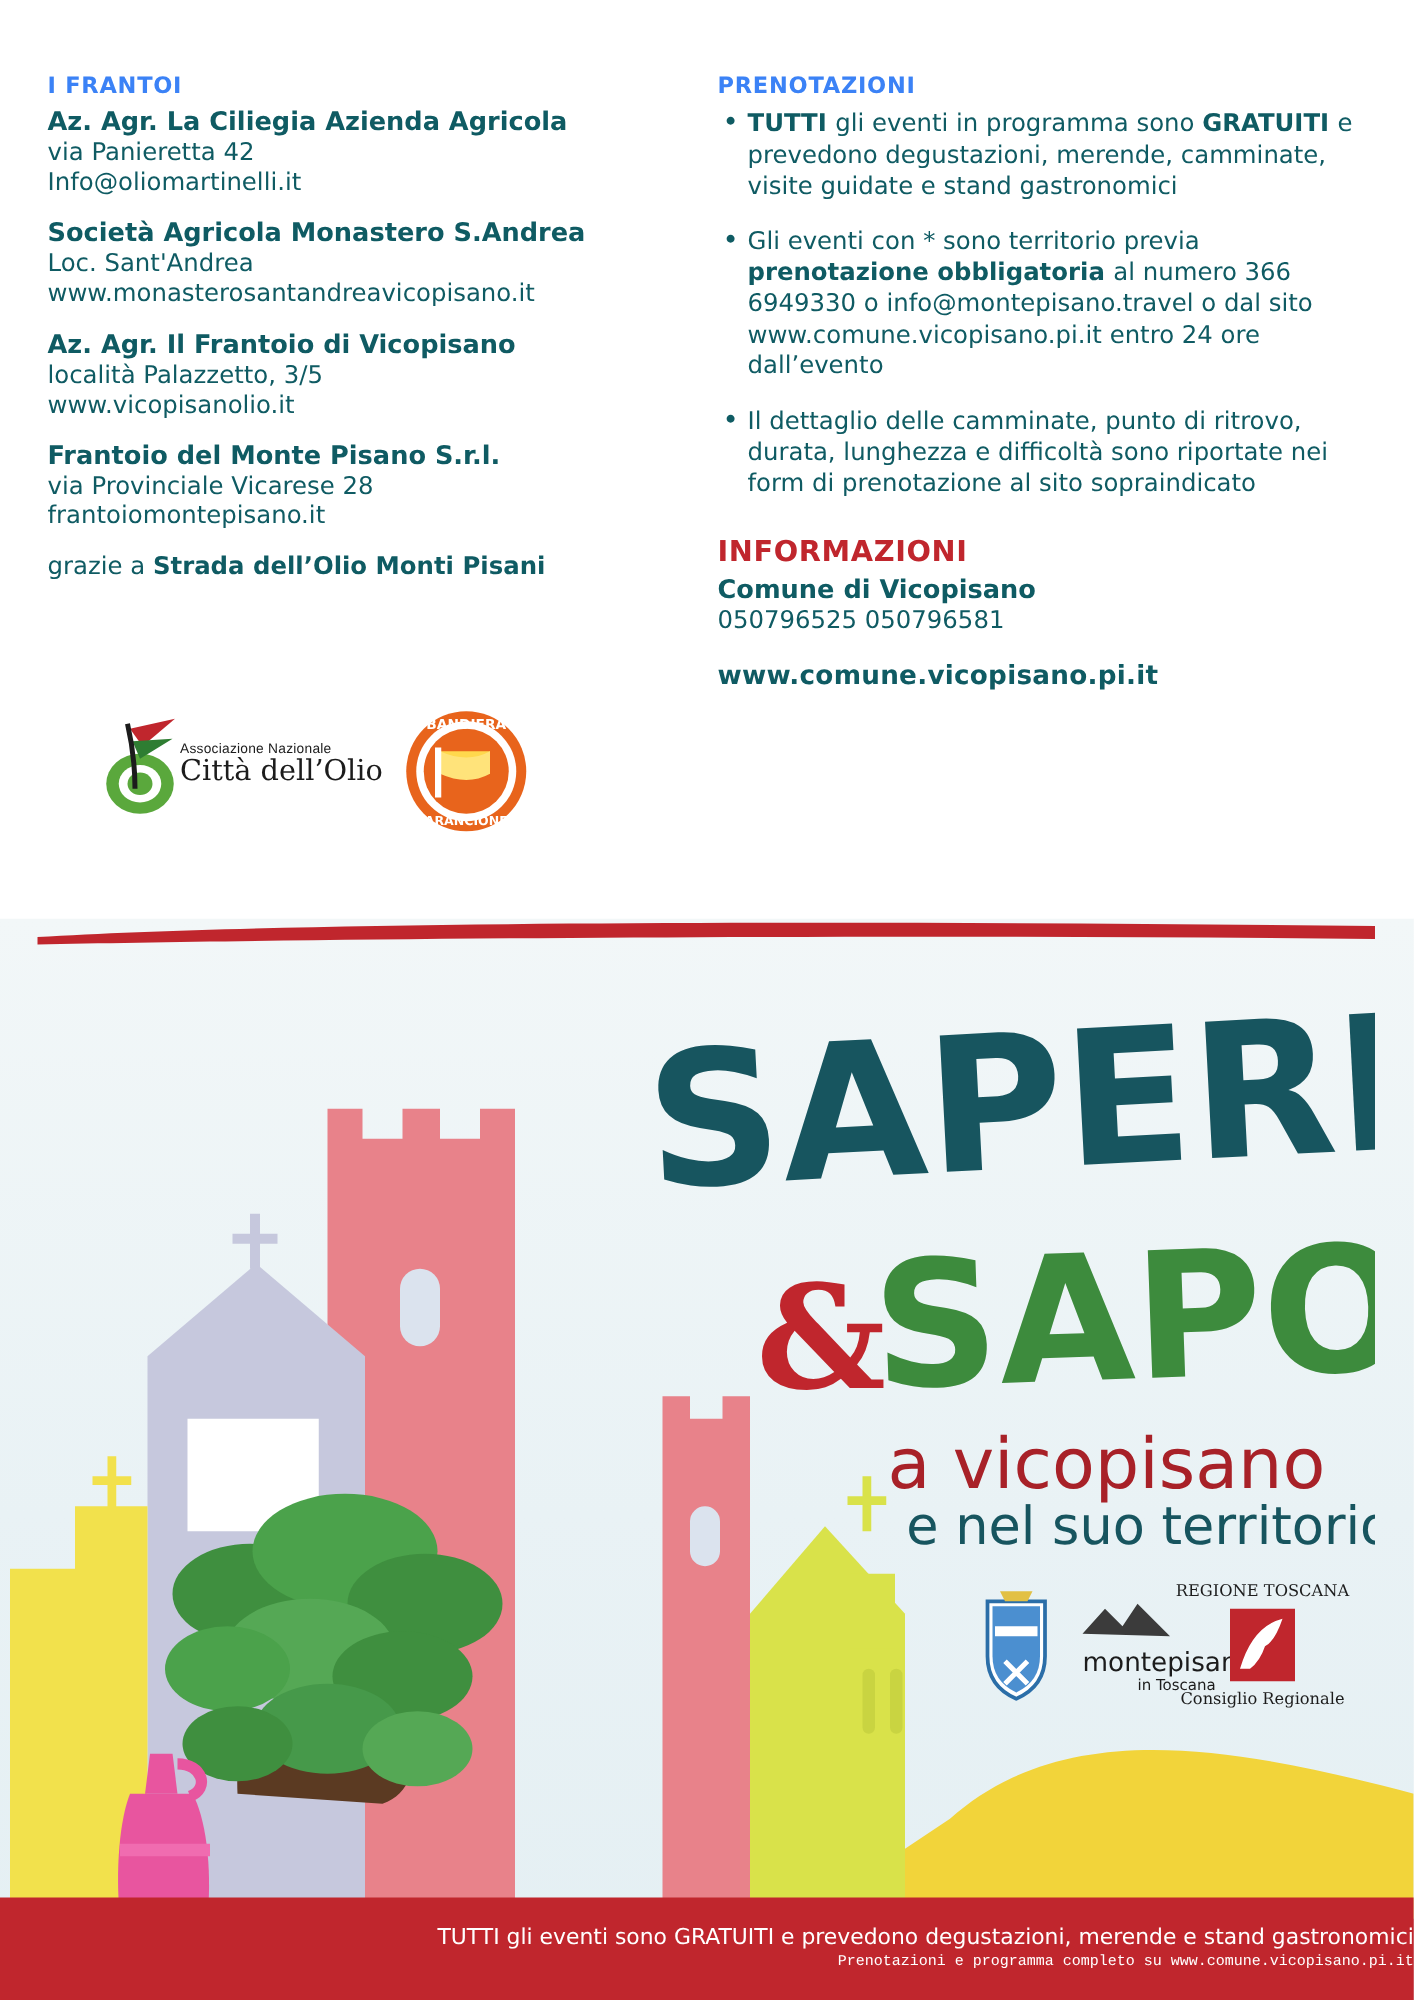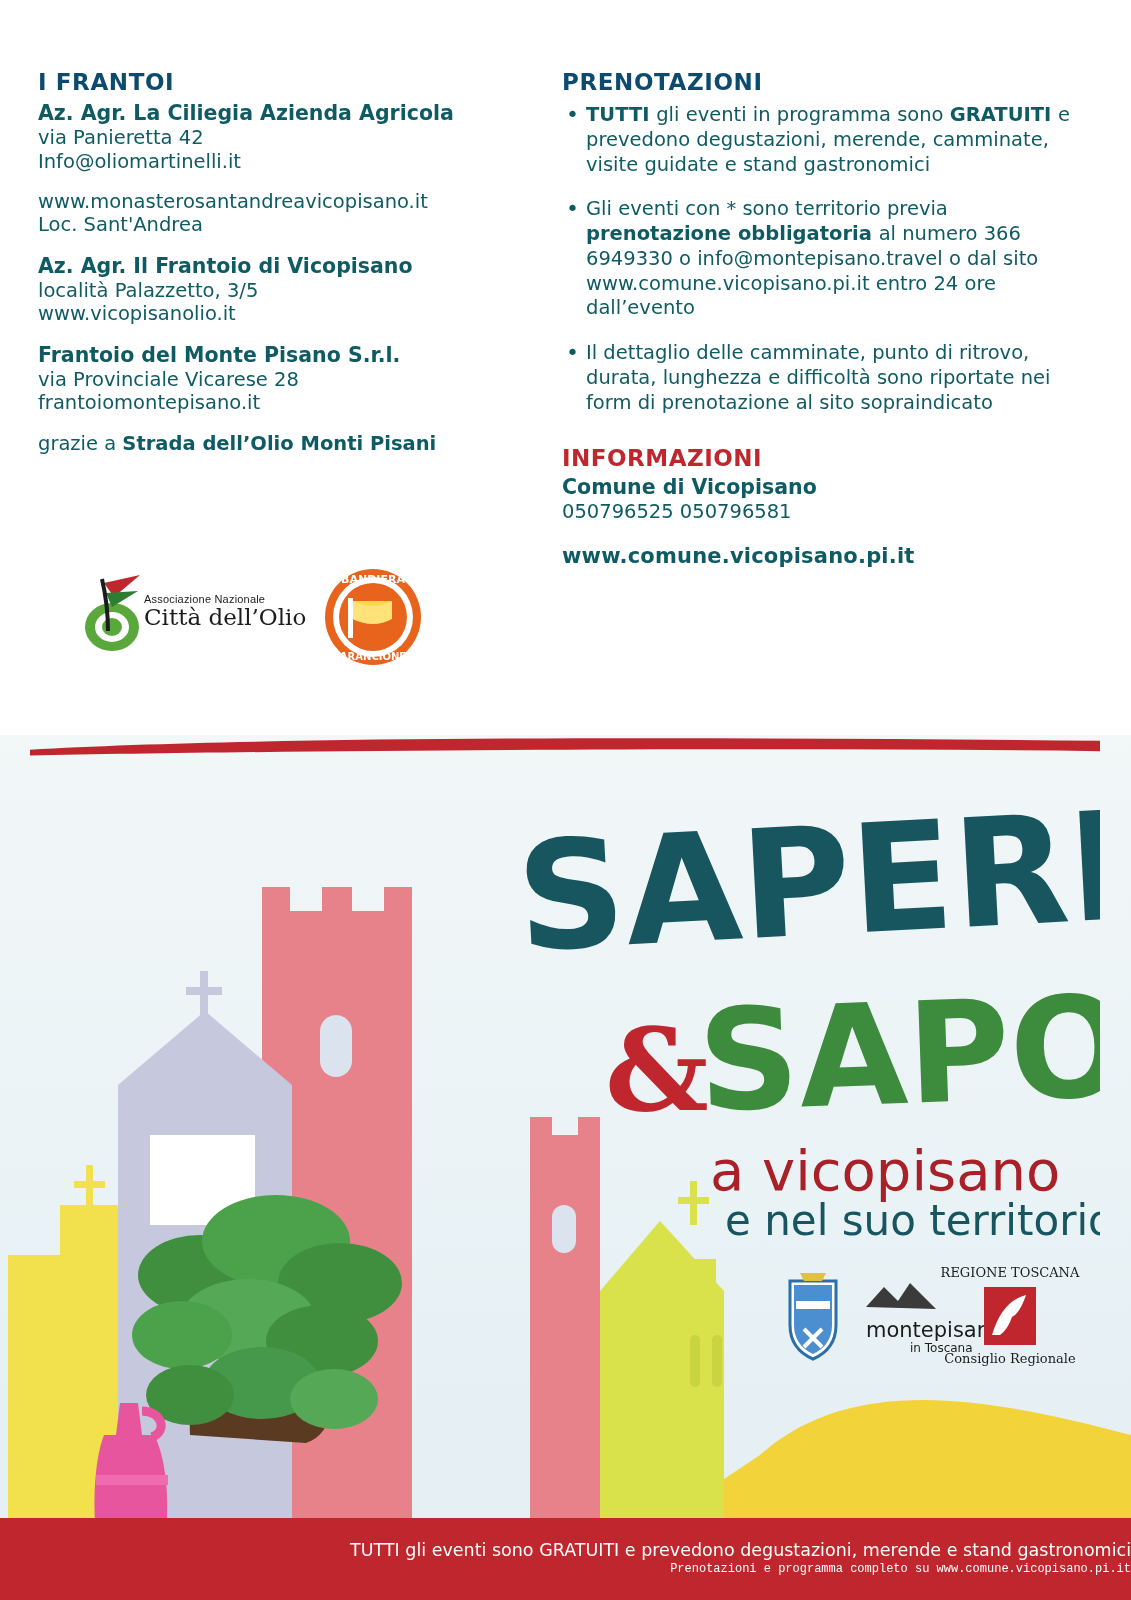--- a/index.html
+++ b/index.html
@@ -8,25 +8,25 @@
     background:#ffffff;
     font-family:"DejaVu Sans", sans-serif;
   }
   .page{position:absolute;inset:0;background:#fdfdfd;}
 
   
   .top{position:absolute;left:0;top:0;width:1131px;height:735px;background:#ffffff;}
 
   
   .col-left{position:absolute;left:38px;top:58px;width:490px;}
-  .col-right{position:absolute;left:562px;top:58px;width:530px;}
+  .col-right{position:absolute;left:574px;top:58px;width:530px;}
 
   .hdr-red{
-    color:#0c4a6e;font-weight:bold;font-size:23px;letter-spacing:.6px;
-    margin:11px 0 6px 0;
+    color:#3b82f6;font-weight:bold;font-size:18px;letter-spacing:.6px;
+    margin:0 0 6px 0;
   }
   .block{margin-bottom:17px;}
   .block .name{
     color:#0f5b63;font-weight:bold;font-size:20.5px;line-height:1.18;margin-bottom:1px;
   }
   .block .line{color:#0f5b63;font-size:19.5px;line-height:1.2;}
   .thanks{color:#0f5b63;font-size:19.5px;}
   .thanks b{font-weight:bold;}
 
   
@@ -80,22 +80,23 @@
     <div class="col-left">
       <div class="hdr-red">I FRANTOI</div>
 
       <div class="block">
         <div class="name">Az. Agr. La Ciliegia Azienda Agricola</div>
         <div class="line">via  Panieretta 42</div>
         <div class="line">Info@oliomartinelli.it</div>
       </div>
 
       <div class="block">
+        <div class="name">Società Agricola Monastero S.Andrea</div>
+        <div class="line">Loc. Sant'Andrea</div>
         <div class="line">www.monasterosantandreavicopisano.it</div>
-        <div class="line">Loc. Sant'Andrea</div>
       </div>
 
       <div class="block">
         <div class="name">Az. Agr. Il Frantoio di Vicopisano</div>
         <div class="line">località Palazzetto, 3/5</div>
         <div class="line">www.vicopisanolio.it</div>
       </div>
 
       <div class="block">
         <div class="name">Frantoio del Monte Pisano S.r.l.</div>

